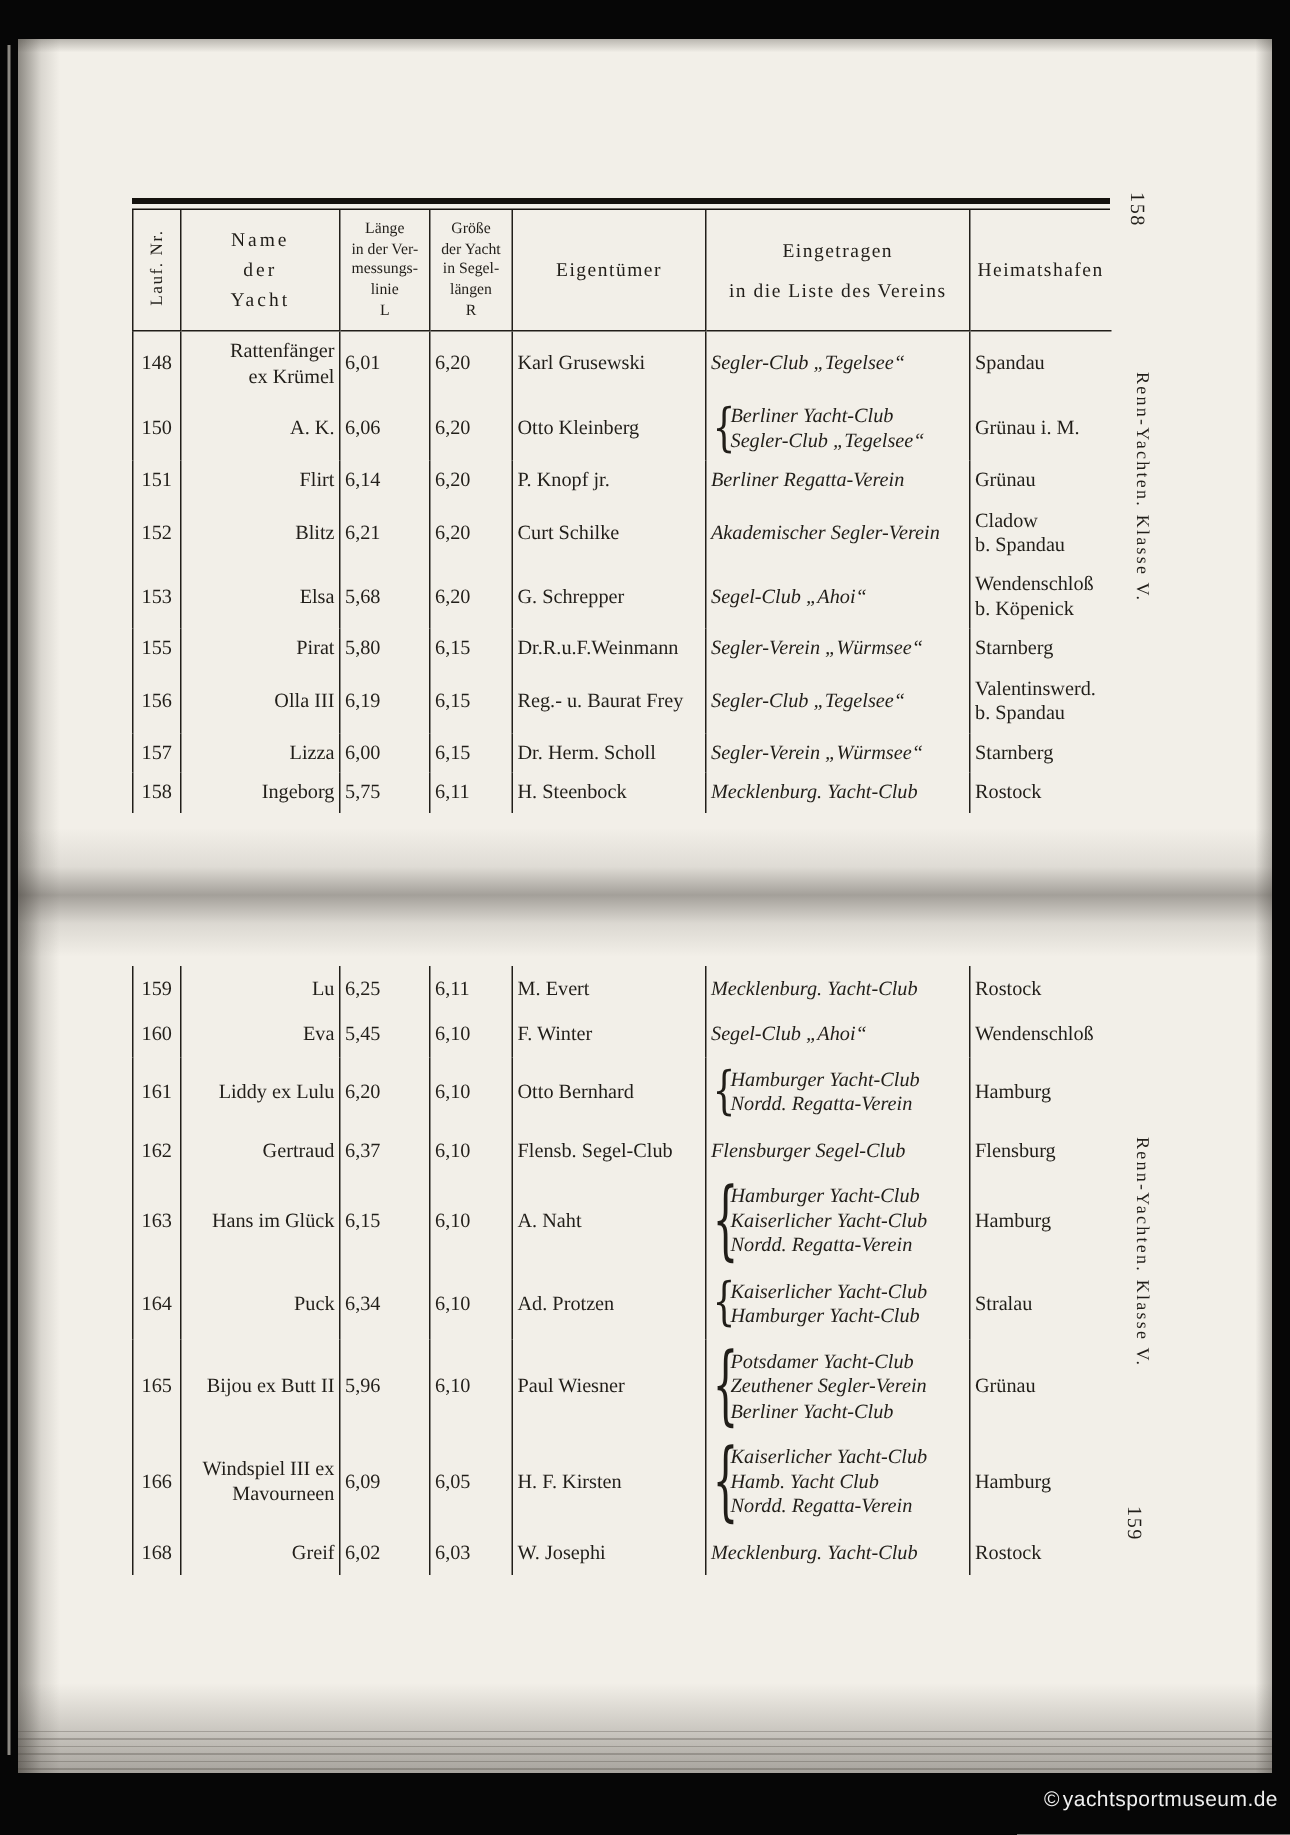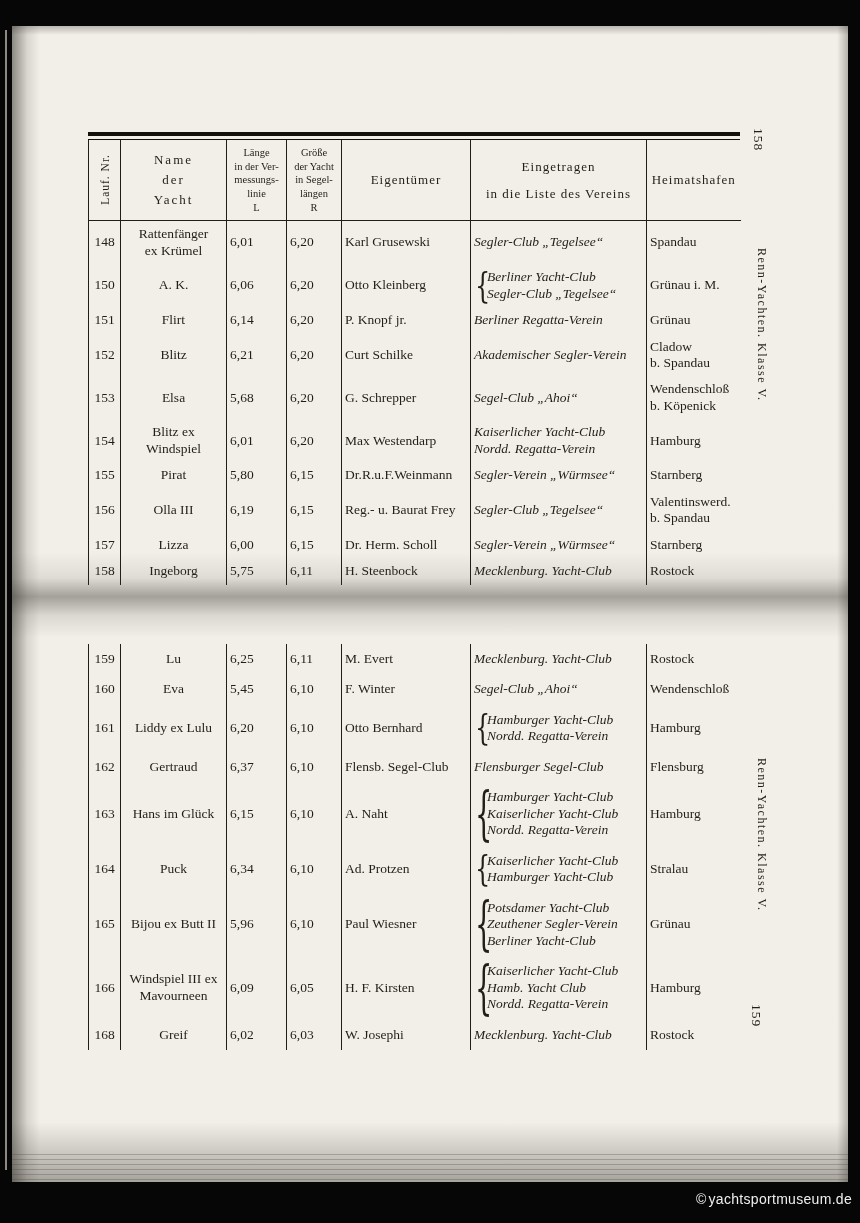--- a/index.html
+++ b/index.html
@@ -73,21 +73,21 @@
   .h-small{font-size:10.5px;line-height:1.3;}
   .h-main{font-size:13px;letter-spacing:1px;}
   .h-reg{line-height:2.1;}
   .tbl td{
     vertical-align:middle;font-size:13.5px;line-height:1.22;
     padding:5px 3px;white-space:pre-line;
   }
   .tbl-bottom td{padding-top:7px;padding-bottom:7px;}
   .c-nr{text-align:center;}
   .c-num{text-align:left;}
-  .c-name{text-align:center;padding-left:6px;}
+  .c-name{text-align:right;padding-left:6px;}
   .c-owner{text-align:left;padding-left:7px;}
   .c-clubs{text-align:left;padding-left:6px;}
   .c-hafen{text-align:left;padding-left:7px;}
   .clubs-wrap{display:flex;align-items:center;}
   .clubs-text{white-space:pre-line;font-style:italic;}
   .brace{
     display:inline-block;width:10px;line-height:1;margin-right:3px;
     font-family:"DejaVu Serif", serif;
   }
   .brace-2{font-size:30px;transform:scaleY(1.15) scaleX(.8);}
@@ -188,31 +188,20 @@
             <td class="c-nr">153</td>
             <td class="c-name">Elsa</td>
             <td class="c-num">5,68</td>
             <td class="c-num">6,20</td>
             <td class="c-owner">G. Schrepper</td>
             <td class="c-clubs"><div class="clubs-wrap"><div class="clubs-text">Segel-Club „Ahoi“</div></div></td>
             <td class="c-hafen">Wendenschloß
 b. Köpenick</td>
           </tr>
           <tr>
-            <td class="c-nr">154</td>
-            <td class="c-name">Blitz ex
-Windspiel</td>
-            <td class="c-num">6,01</td>
-            <td class="c-num">6,20</td>
-            <td class="c-owner">Max Westendarp</td>
-            <td class="c-clubs"><div class="clubs-wrap"><div class="clubs-text">Kaiserlicher Yacht-Club
-Nordd. Regatta-Verein</div></div></td>
-            <td class="c-hafen">Hamburg</td>
-          </tr>
-          <tr>
             <td class="c-nr">155</td>
             <td class="c-name">Pirat</td>
             <td class="c-num">5,80</td>
             <td class="c-num">6,15</td>
             <td class="c-owner">Dr.R.u.F.Weinmann</td>
             <td class="c-clubs"><div class="clubs-wrap"><div class="clubs-text">Segler-Verein „Würmsee“</div></div></td>
             <td class="c-hafen">Starnberg</td>
           </tr>
           <tr>
             <td class="c-nr">156</td>

